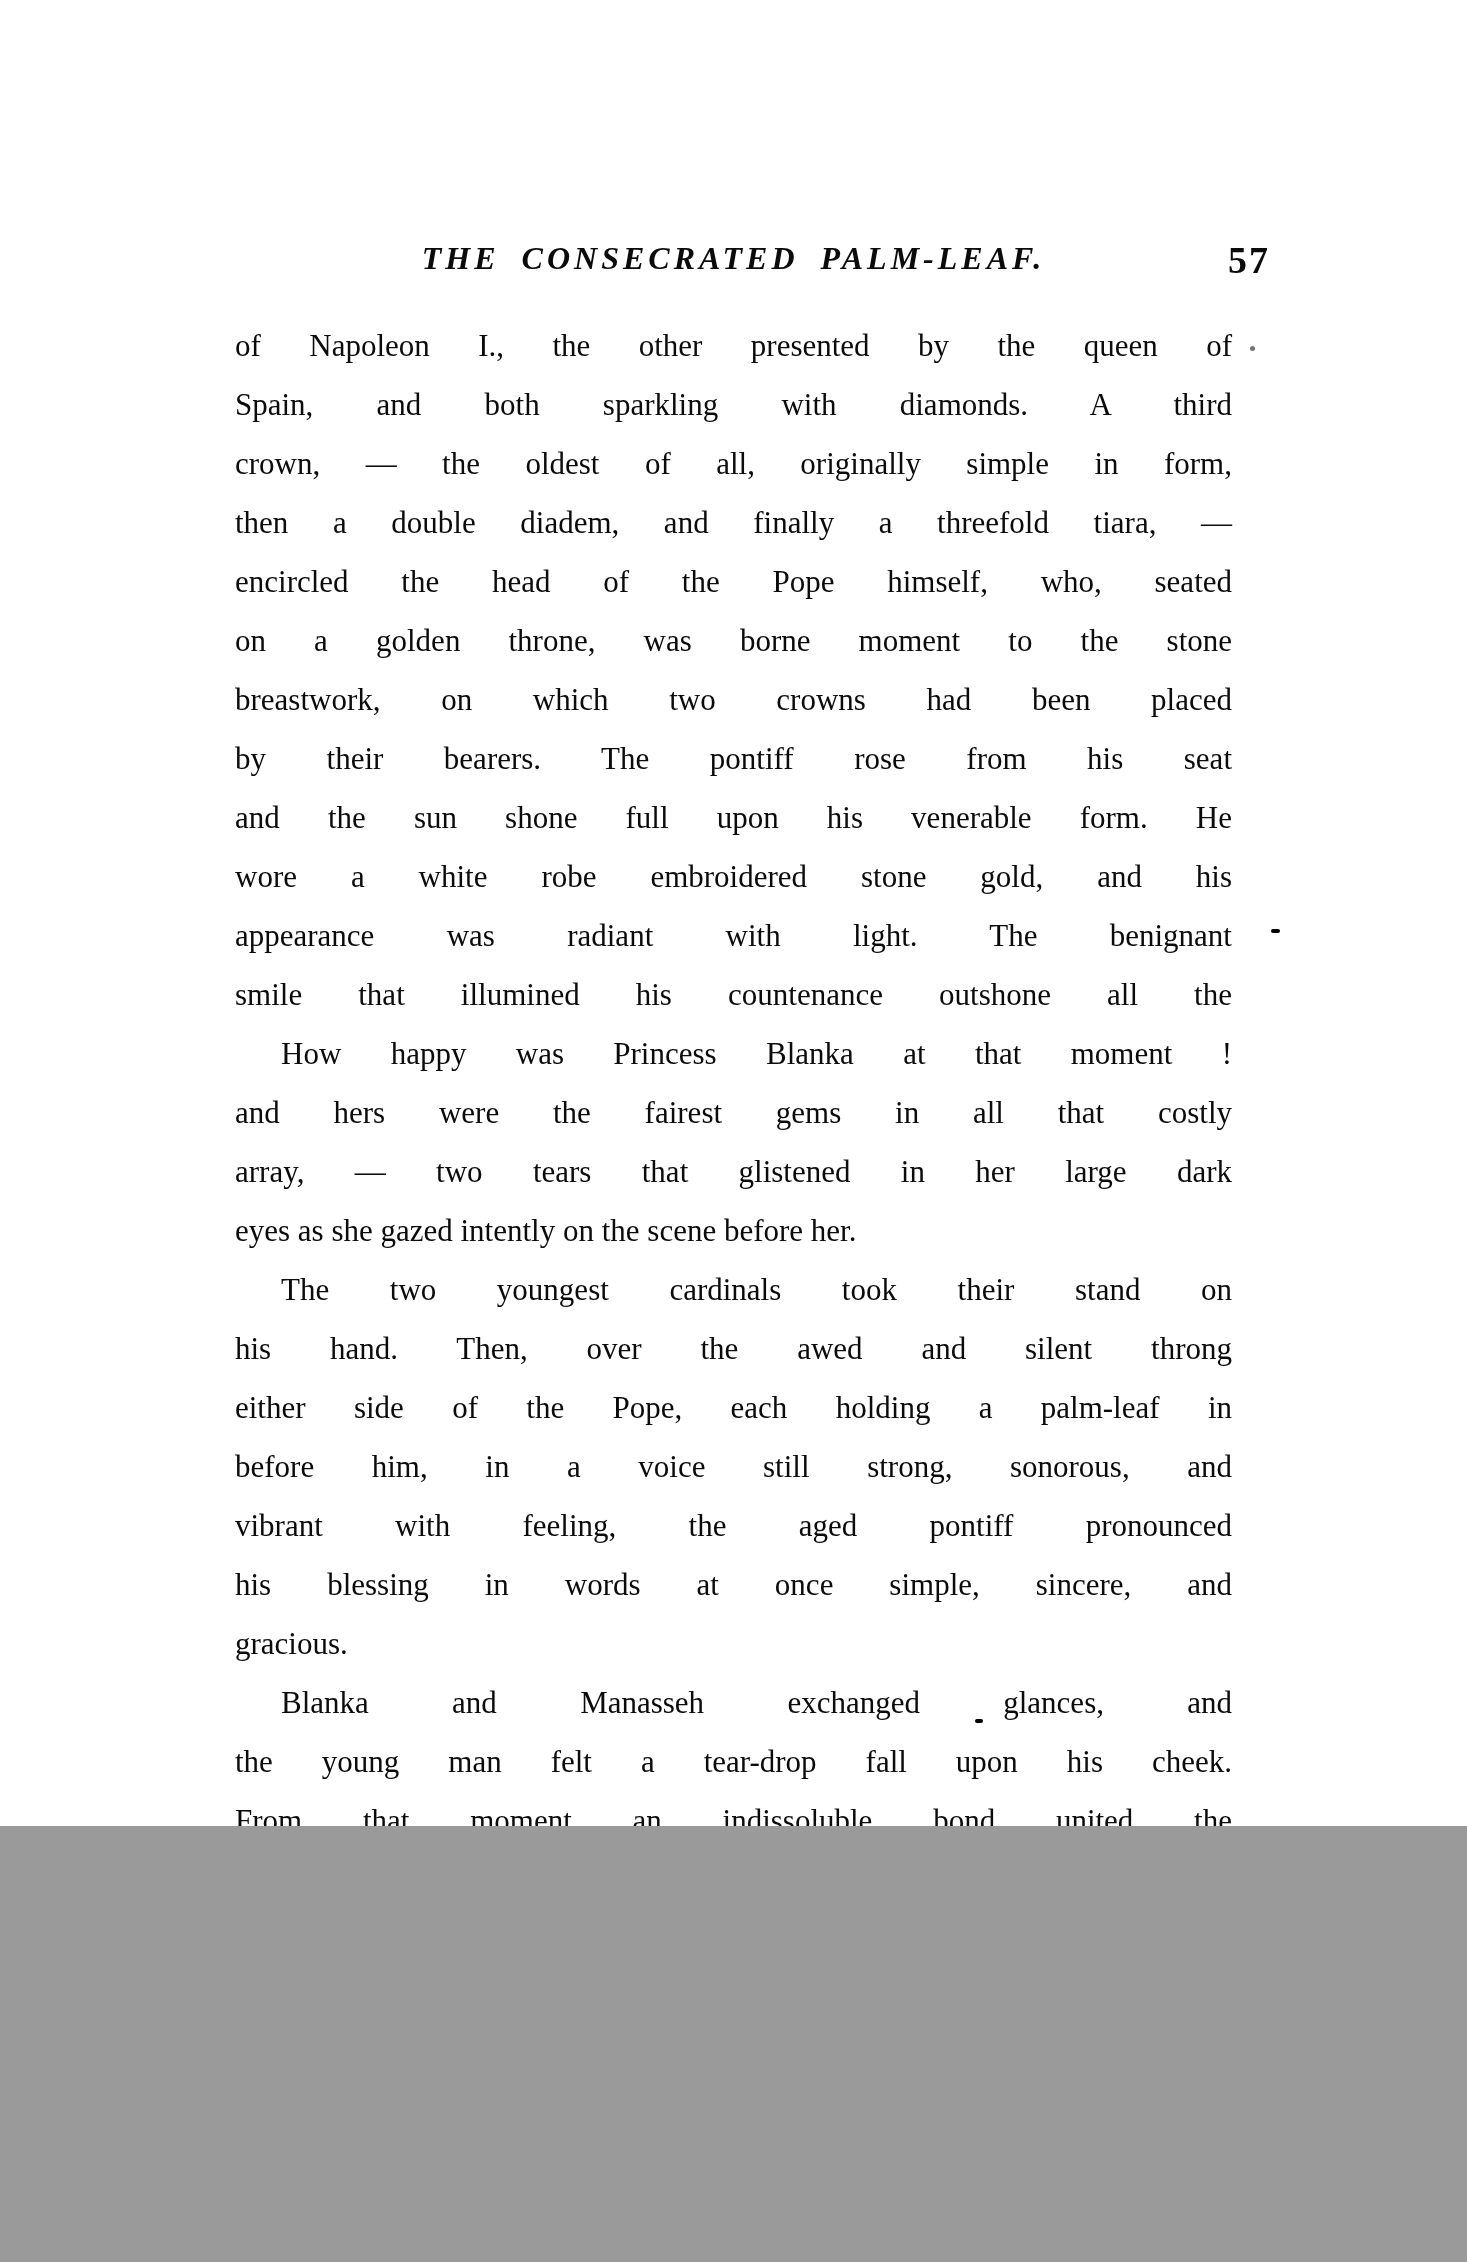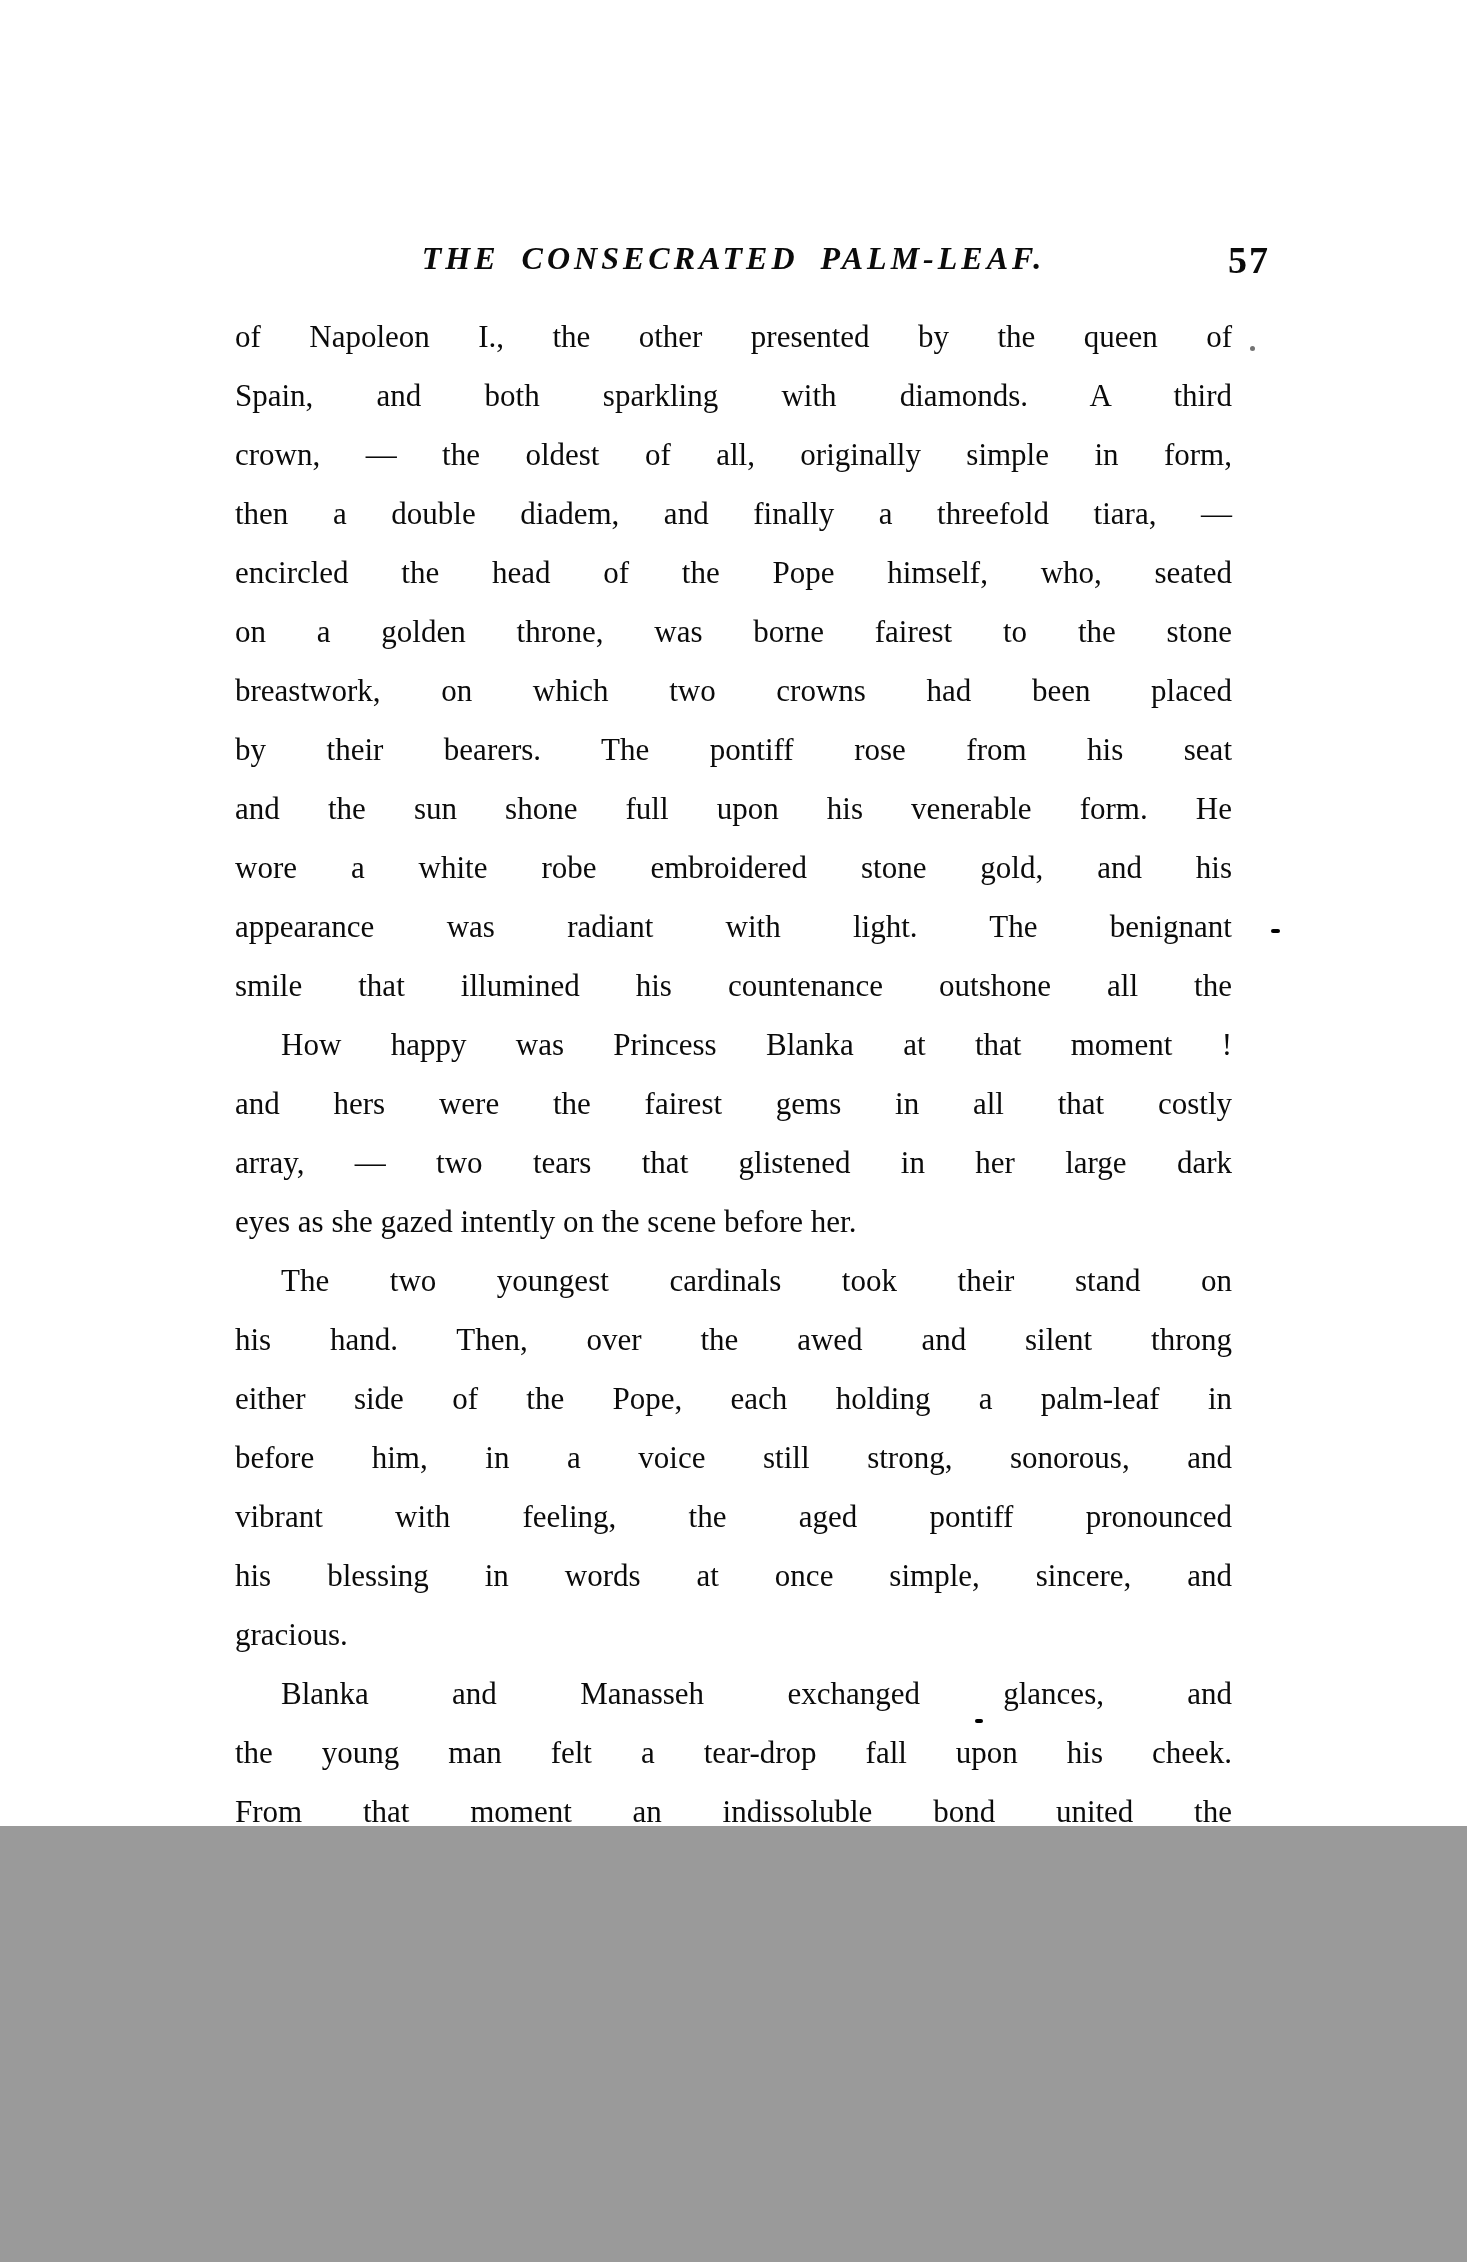--- a/index.html
+++ b/index.html
@@ -33,21 +33,21 @@
     left: 1188px;
     font-family: "Liberation Serif", serif;
     font-weight: bold;
     font-size: 38px;
     letter-spacing: 2px;
     margin-left: 40px;
   }
   
   .body-text {
     position: absolute;
-    top: 307px;
+    top: 316px;
     left: 235px;
     width: 997px;
     font-size: 31px;
   }
   .line {
     height: 59px;
     line-height: 59px;
     text-align: justify;
     text-align-last: justify;
     white-space: normal;
@@ -108,21 +108,21 @@
   <div class="page-number">57</div>
 
   <div class="body-text">
 
     <div>
       <div class="line">of Napoleon I., the other presented by the queen of</div>
       <div class="line">Spain, and both sparkling with diamonds.  A third</div>
       <div class="line">crown, — the oldest of all, originally simple in form,</div>
       <div class="line">then a double diadem, and finally a threefold tiara, —</div>
       <div class="line">encircled the head of the Pope himself, who, seated</div>
-      <div class="line">on a golden throne, was borne fairest to the stone</div>
+      <div class="line">on a golden throne, was borne moment to the stone</div>
       <div class="line">breastwork, on which two crowns had been placed</div>
       <div class="line">by their bearers.  The pontiff rose from his seat</div>
       <div class="line">and the sun shone full upon his venerable form.  He</div>
       <div class="line">wore a white robe embroidered stone gold, and his</div>
       <div class="line">appearance was radiant with light.  The benignant</div>
       <div class="line">smile that illumined his countenance outshone all the</div>
     </div>
 
     <div>
       <div class="line indent">How happy was Princess Blanka at that moment !</div>

